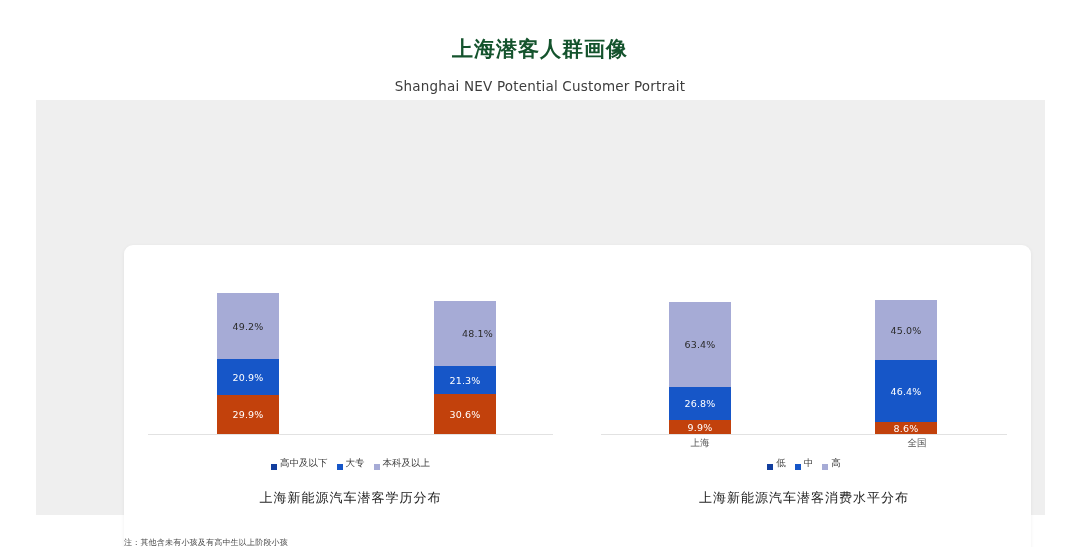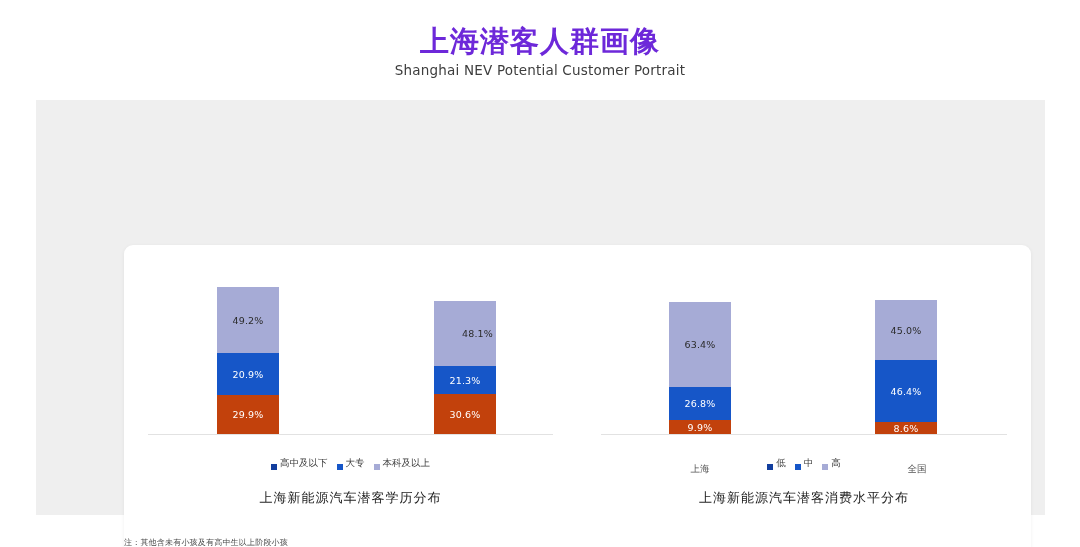--- a/index.html
+++ b/index.html
@@ -7,22 +7,22 @@
     width:1080px;height:547px;
     background:#ffffff;
     font-family:"Liberation Sans","DejaVu Sans",sans-serif;
     overflow:hidden;
     position:relative;
   }
   .page-header{
     position:absolute;left:0;top:22px;width:1080px;text-align:center;
   }
   .main-title{
-    font-size:29px;font-weight:bold;color:#6d28d9;letter-spacing:1px;
-    line-height:30px;margin:4px;
+    font-size:21px;font-weight:bold;color:#14532d;letter-spacing:1px;
+    line-height:30px;margin:12px;
   }
   .sub-title{
     font-size:13.5px;color:#3d3d3d;line-height:20px;margin:4px 0 0 0;
     font-family:"DejaVu Sans",sans-serif;letter-spacing:0.2px;
   }
 
   
   .gray-panel{
     position:absolute;left:36px;top:100px;width:1009px;height:415px;
     background:#efefef;
@@ -60,21 +60,21 @@
     box-sizing:border-box;
     font-size:9.5px;letter-spacing:0.2px;
     font-family:"DejaVu Sans",sans-serif;
     overflow:hidden;
   }
   .seg.s-high{background:#a6abd6;color:#2b2b2b;}
   .seg.s-mid{background:#1656c8;color:#ffffff;}
   .seg.s-low{background:#c2410c;color:#ffffff;}
 
   .cat-labels{
-    position:absolute;top:192px;left:0;width:100%;height:16px;margin-top:26px;
+    position:absolute;top:192px;left:0;width:100%;height:16px;
   }
   .cat-label{
     position:absolute;top:0;width:90px;margin-left:-45px;text-align:center;
     font-size:9.5px;color:#555;font-family:"DejaVu Sans",sans-serif;
   }
 
   .legend{
     position:absolute;top:212px;left:0;width:100%;
     display:flex;align-items:center;justify-content:center;gap:9px;
   }
@@ -104,21 +104,21 @@
 <div class="gray-panel">
   <div class="white-card">
 
     <div class="charts-row">
 
       <div class="chart-block left">
         <div class="plot">
           <div class="axis-line"></div>
           <div class="bar" style="left:93px;">
             <div class="seg s-high" style="height:66px;">49.2%</div>
-            <div class="seg s-mid" style="height:42px;">20.9%</div>
+            <div class="seg s-mid" style="height:36px;">20.9%</div>
             <div class="seg s-low" style="height:39px;">29.9%</div>
           </div>
           <div class="bar" style="left:310px;">
             <div class="seg s-high" style="height:65px;padding-left:25px;">48.1%</div>
             <div class="seg s-mid" style="height:28px;">21.3%</div>
             <div class="seg s-low" style="height:40px;">30.6%</div>
           </div>
         </div>
 
         <div class="legend">

